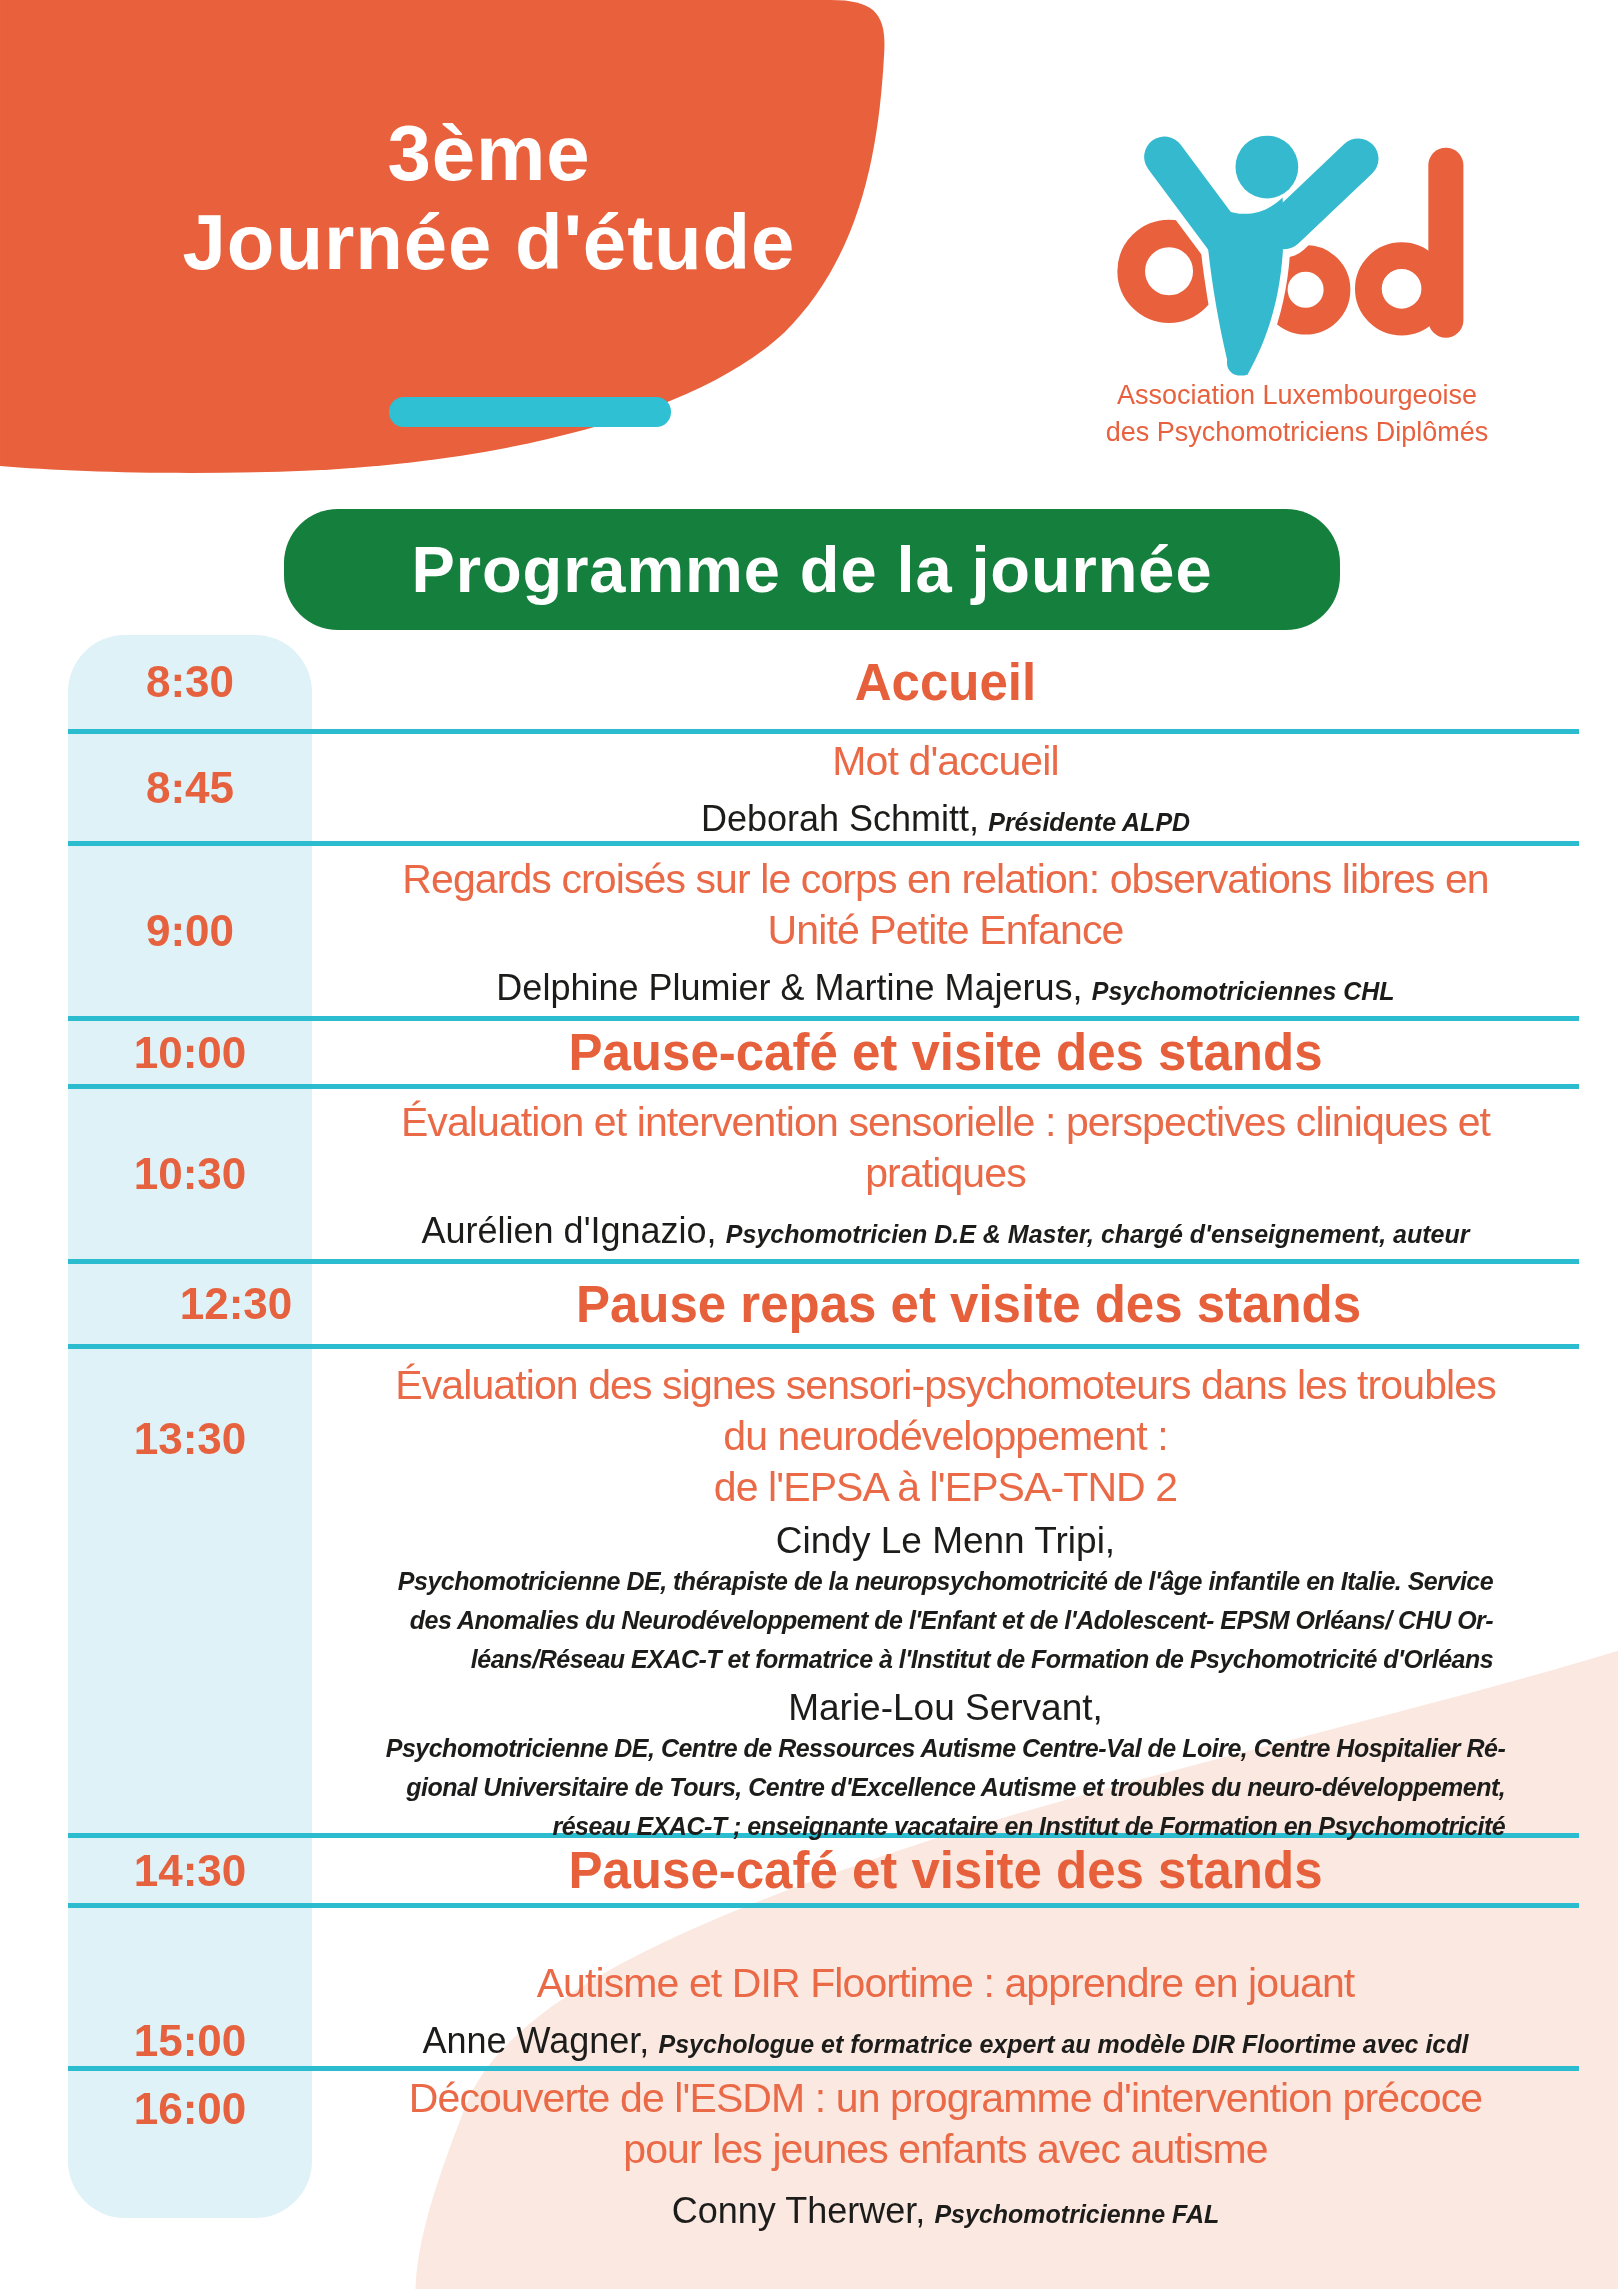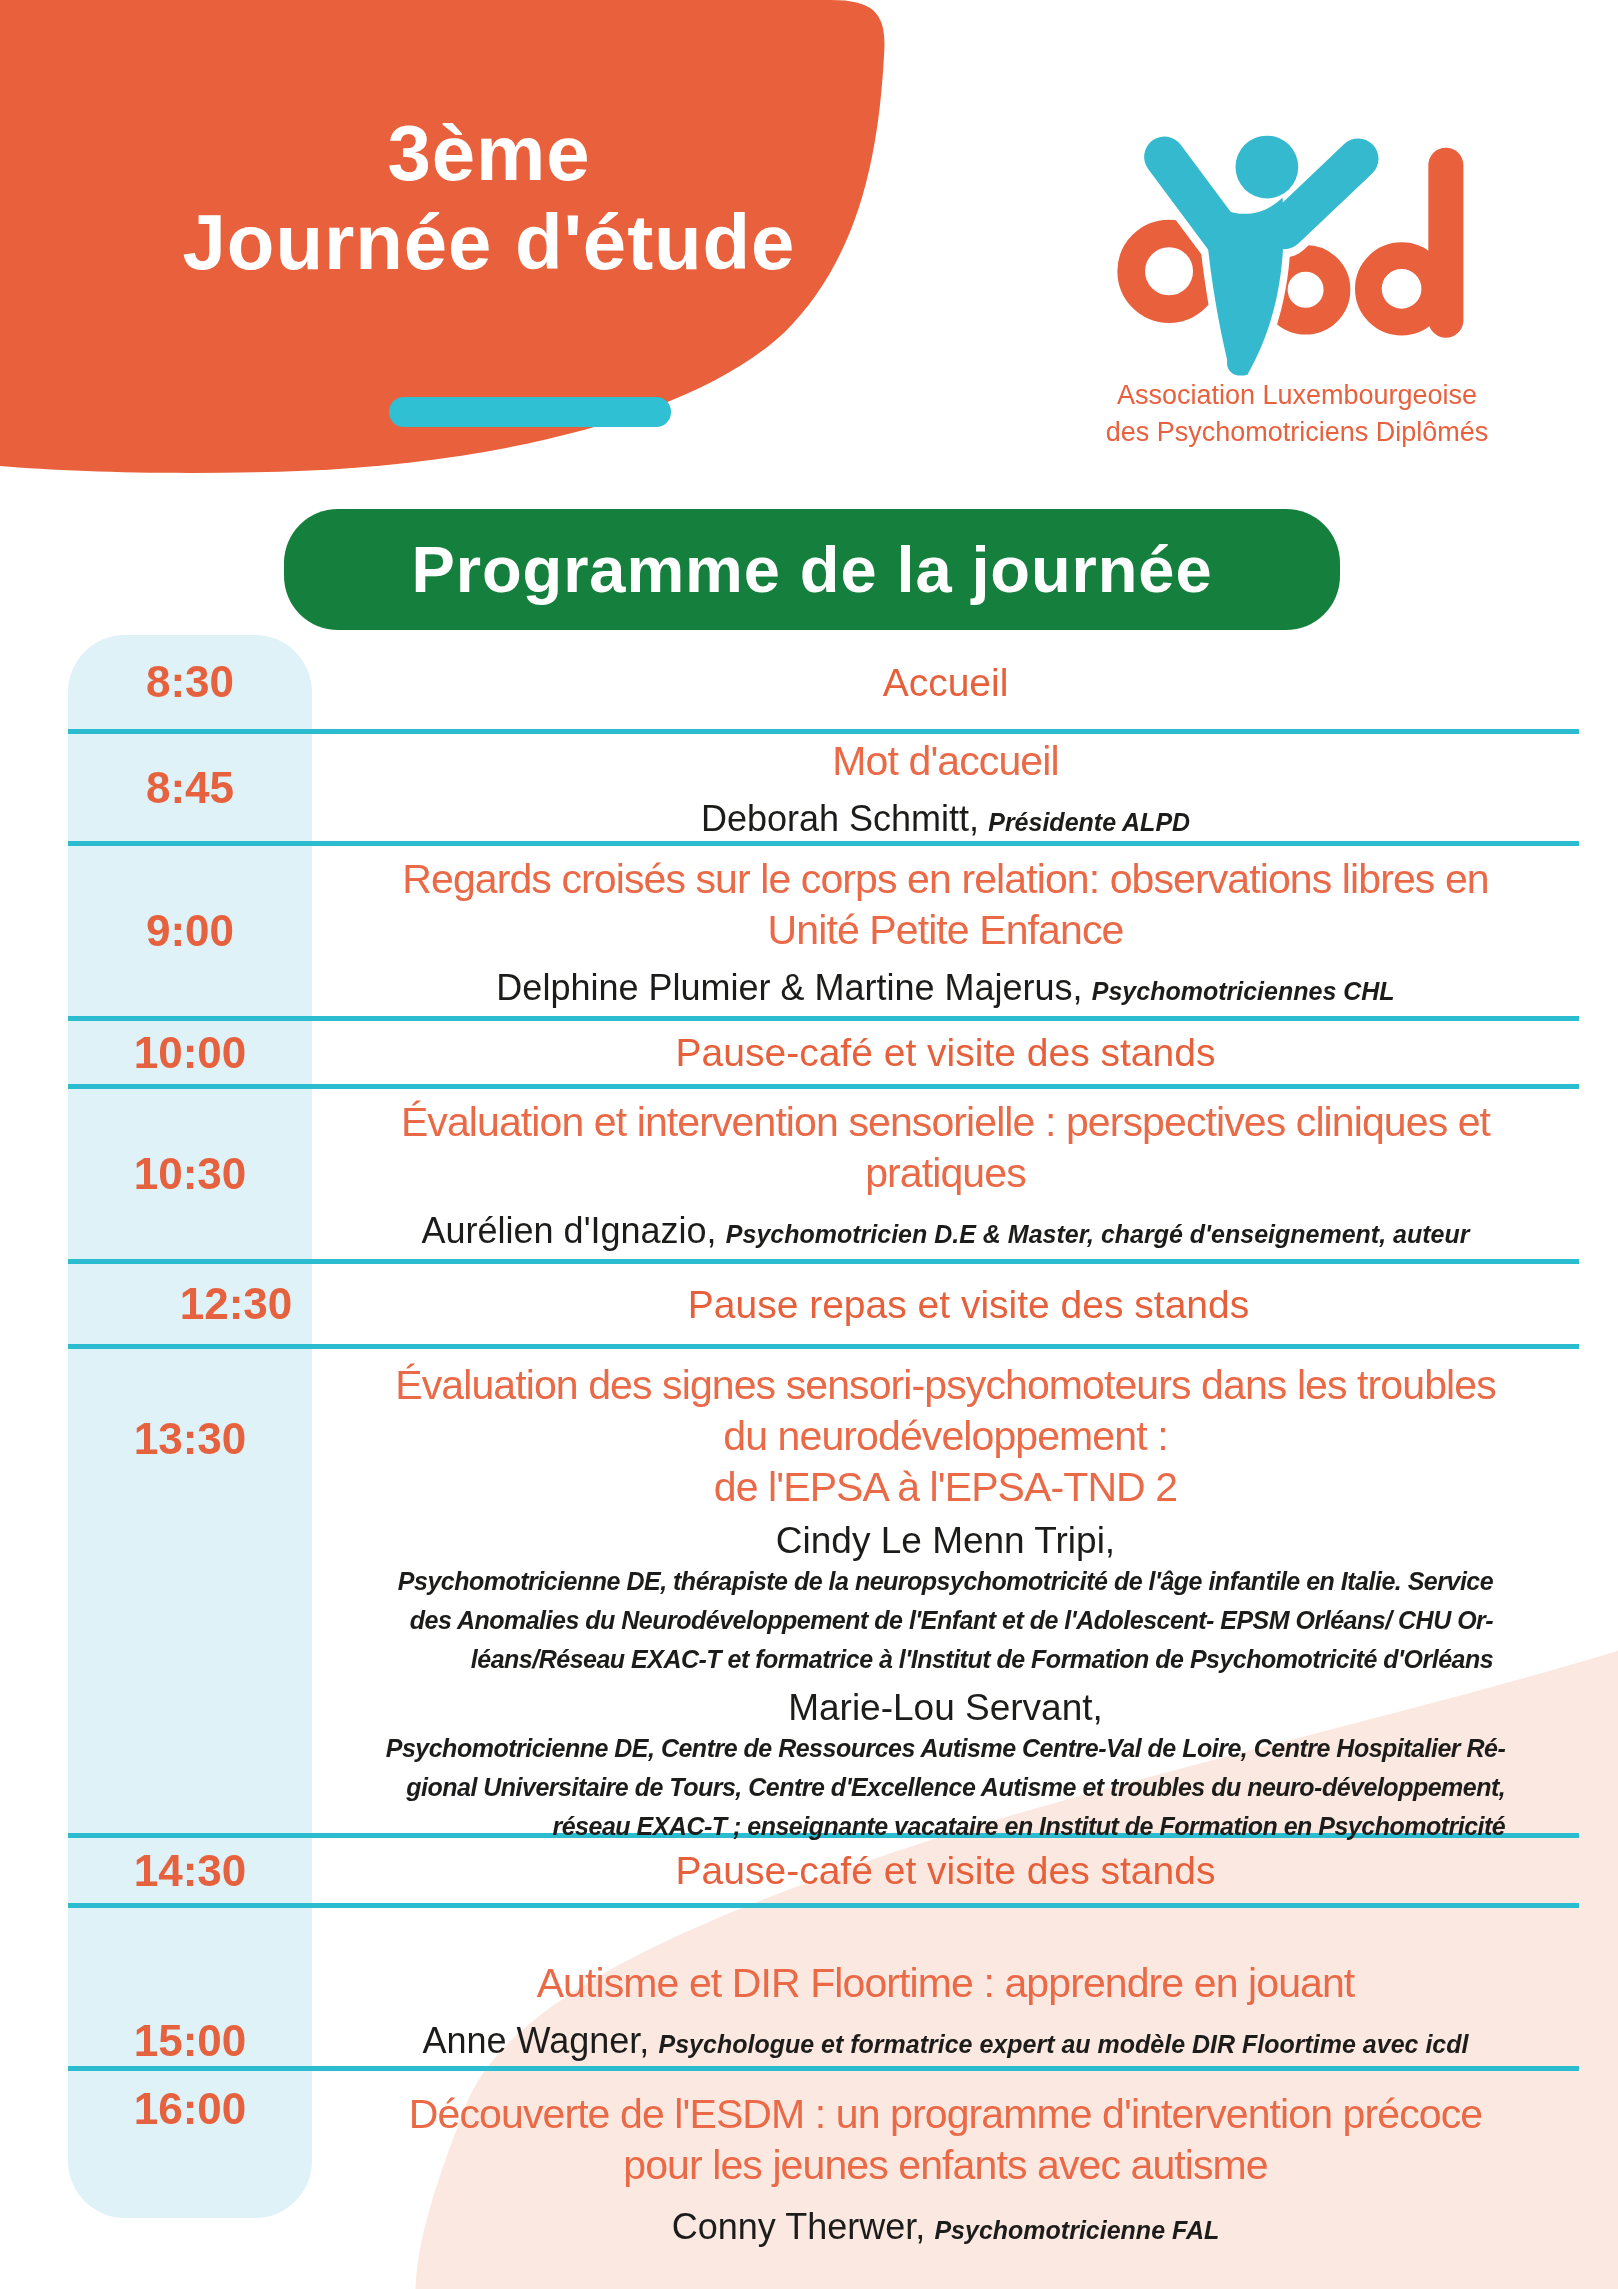--- a/index.html
+++ b/index.html
@@ -46,21 +46,21 @@
   .cell-time {
     width:244px; flex:0 0 244px; display:flex; align-items:center; justify-content:center;
     color:#e6613e; font-weight:700; font-size:44px;
   }
   .cell-content {
     flex:1; display:flex; flex-direction:column; align-items:center; justify-content:center;
     padding:3.7px 13px;
   }
   .title { color:#ea6a47; font-size:41px; line-height:51px; letter-spacing:-0.9px;
            text-align:center; white-space:pre-line; font-weight:400; }
-  .title.bold { color:#e6603c; font-weight:400; font-size:39px; letter-spacing:0; }
+  .title.bold { color:#e6603c; font-weight:700; font-size:51px; letter-spacing:0; }
   .speaker { margin-top:11px; text-align:center; color:#1c1c1a; }
   .sp-name { font-size:36px; font-weight:400; }
   .sp-role { font-size:25px; font-weight:700; font-style:italic; margin-left:9.2px; }
   .sp-bio  { color:#1c1c1a; font-size:25px; font-weight:700; font-style:italic;
              line-height:39px; letter-spacing:-0.5px; text-align:right; white-space:pre-line; }
   .name-line { color:#1c1c1a; font-size:37px; font-weight:400; text-align:center; margin-top:7.4px; }
 
   
   .r0 { height:99px; }
   .r1 { height:112px; }
@@ -69,21 +69,21 @@
   .r4 { height:175px; }
   .r5 { height:85px;padding-left:46px;  }
   .r6 { height:489px; }
   .r7 { height:70px;  }
   .r8 { height:163px;align-items:flex-end; }
   .r9 { height:175px; }
 
   .r6 .cell-time   { align-items:flex-start; padding-top:65px; }
   .r6 .cell-content{ justify-content:flex-start; padding-top:11px; }
   .r9 .cell-time   { align-items:flex-start; padding-top:13px; }
-  .r9 .cell-content{ justify-content:flex-start; padding-top:18px; }
+  .r9 .cell-content{ justify-content:flex-start; padding-top:2px; }
   .r9 .speaker     { margin-top:14.8px; }
 </style>
 </head>
 <body>
 
 <div class="page">
 
   <svg class="blob-svg" viewBox="0 0 1754 2481">
     <path d="M0,0 H900 C948,0 960,16 958,56 C952,170 930,280 850,360
              C760,445 560,500 330,510 C210,515 80,512 0,505 Z" fill="#e8603c"></path>

